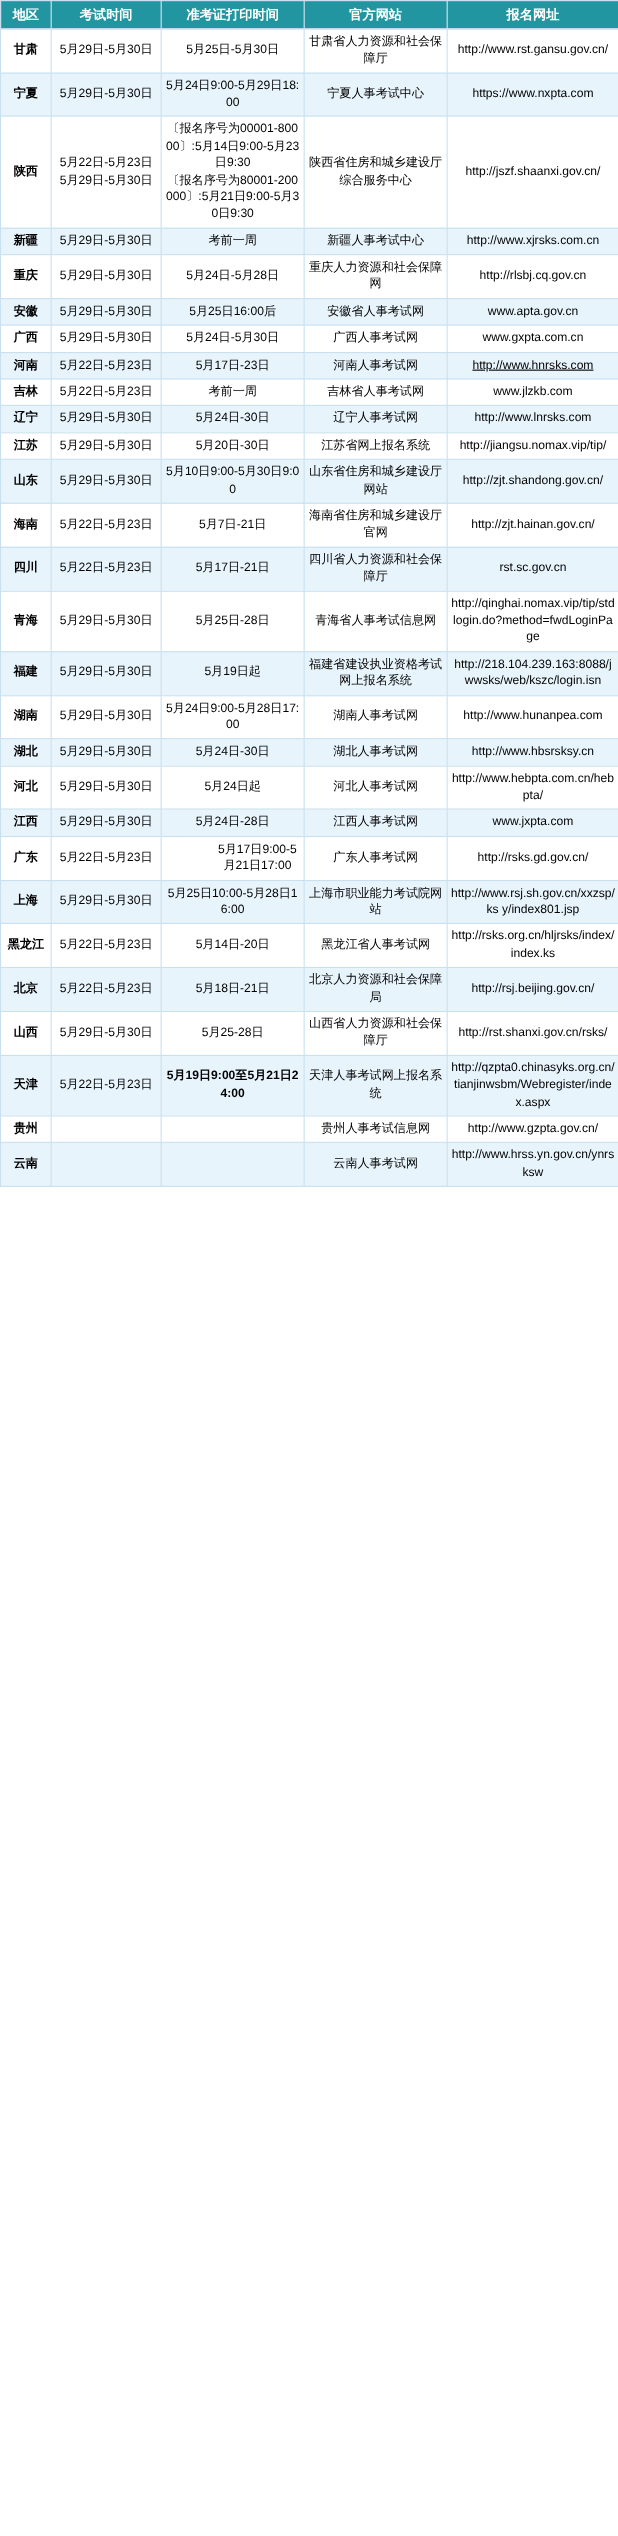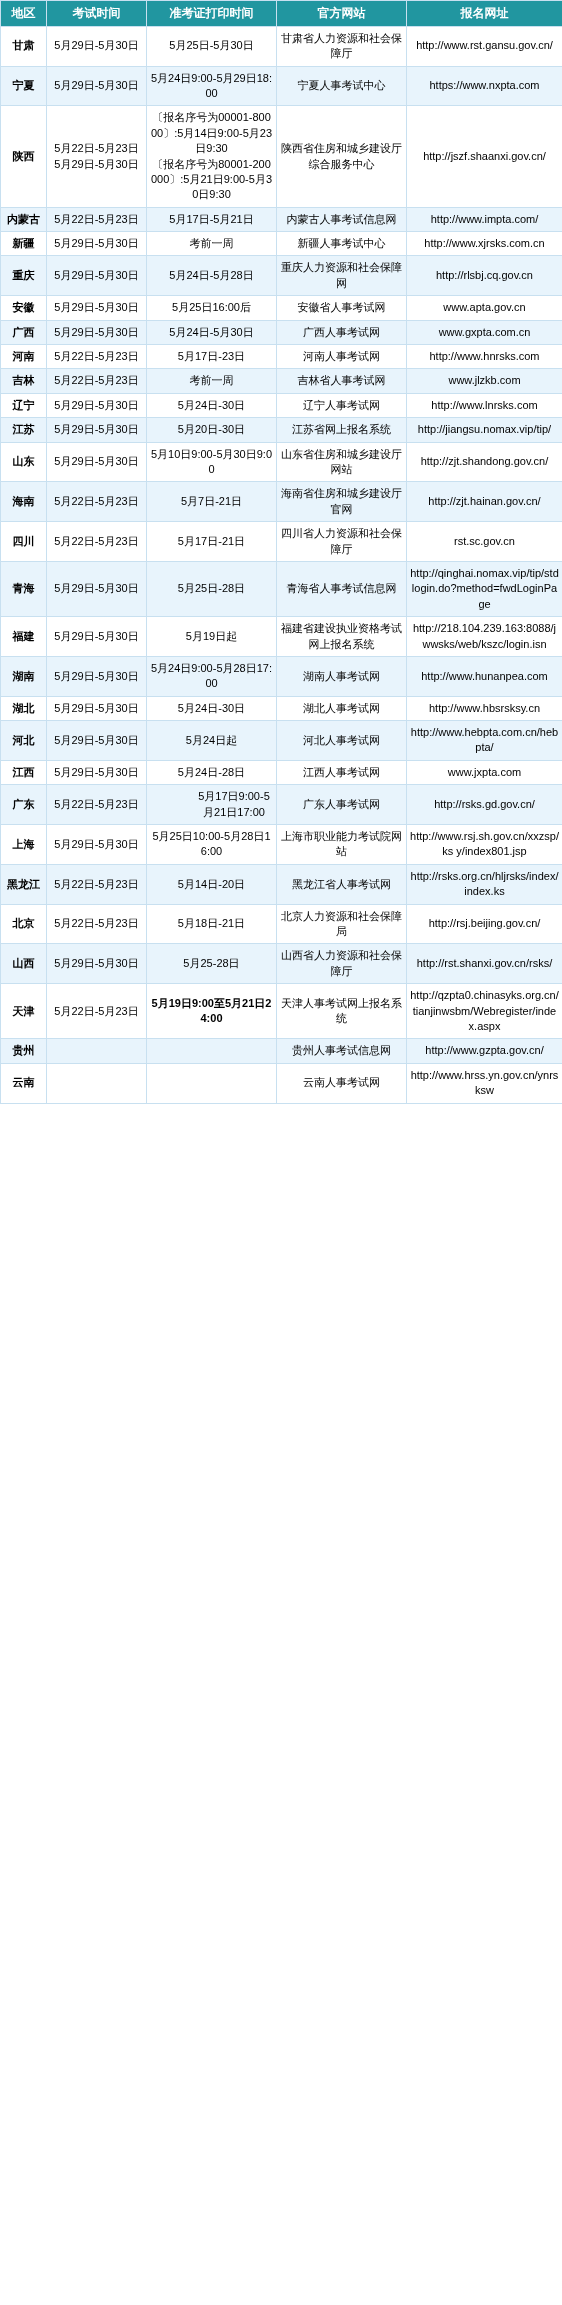--- a/index.html
+++ b/index.html
@@ -81,27 +81,20 @@
       <tr>
         <td style="white-space: pre-line;">陕西</td>
         <td style="white-space: pre-line;">5月22日-5月23日
 5月29日-5月30日</td>
         <td style="white-space: pre-line;">〔报名序号为00001-80000〕:5月14日9:00-5月23日9:30
 〔报名序号为80001-200000〕:5月21日9:00-5月30日9:30</td>
         <td style="white-space: pre-line;">陕西省住房和城乡建设厅综合服务中心</td>
         <td style="white-space: pre-line;">http://jszf.shaanxi.gov.cn/</td>
       </tr>
       <tr>
-        <td style="white-space: pre-line;">内蒙古</td>
-        <td style="white-space: pre-line;">5月22日-5月23日</td>
-        <td style="white-space: pre-line;">5月17日-5月21日</td>
-        <td style="white-space: pre-line;">内蒙古人事考试信息网</td>
-        <td style="white-space: pre-line;">http://www.impta.com/</td>
-      </tr>
-      <tr>
         <td style="white-space: pre-line;">新疆</td>
         <td style="white-space: pre-line;">5月29日-5月30日</td>
         <td style="white-space: pre-line;">考前一周</td>
         <td style="white-space: pre-line;">新疆人事考试中心</td>
         <td style="white-space: pre-line;">http://www.xjrsks.com.cn</td>
       </tr>
       <tr>
         <td style="white-space: pre-line;">重庆</td>
         <td style="white-space: pre-line;">5月29日-5月30日</td>
         <td style="white-space: pre-line;">5月24日-5月28日</td>
@@ -120,21 +113,21 @@
         <td style="white-space: pre-line;">5月29日-5月30日</td>
         <td style="white-space: pre-line;">5月24日-5月30日</td>
         <td style="white-space: pre-line;">广西人事考试网</td>
         <td style="white-space: pre-line;">www.gxpta.com.cn</td>
       </tr>
       <tr>
         <td style="white-space: pre-line;">河南</td>
         <td style="white-space: pre-line;">5月22日-5月23日</td>
         <td style="white-space: pre-line;">5月17日-23日</td>
         <td style="white-space: pre-line;">河南人事考试网</td>
-        <td style="white-space: pre-line;">http://www.hnrsks.com</td>
+        <td style="white-space: pre-line; text-decoration: underline;">http://www.hnrsks.com</td>
       </tr>
       <tr>
         <td style="white-space: pre-line;">吉林</td>
         <td style="white-space: pre-line;">5月22日-5月23日</td>
         <td style="white-space: pre-line;">考前一周</td>
         <td style="white-space: pre-line;">吉林省人事考试网</td>
         <td style="white-space: pre-line;">www.jlzkb.com</td>
       </tr>
       <tr>
         <td style="white-space: pre-line;">辽宁</td>

